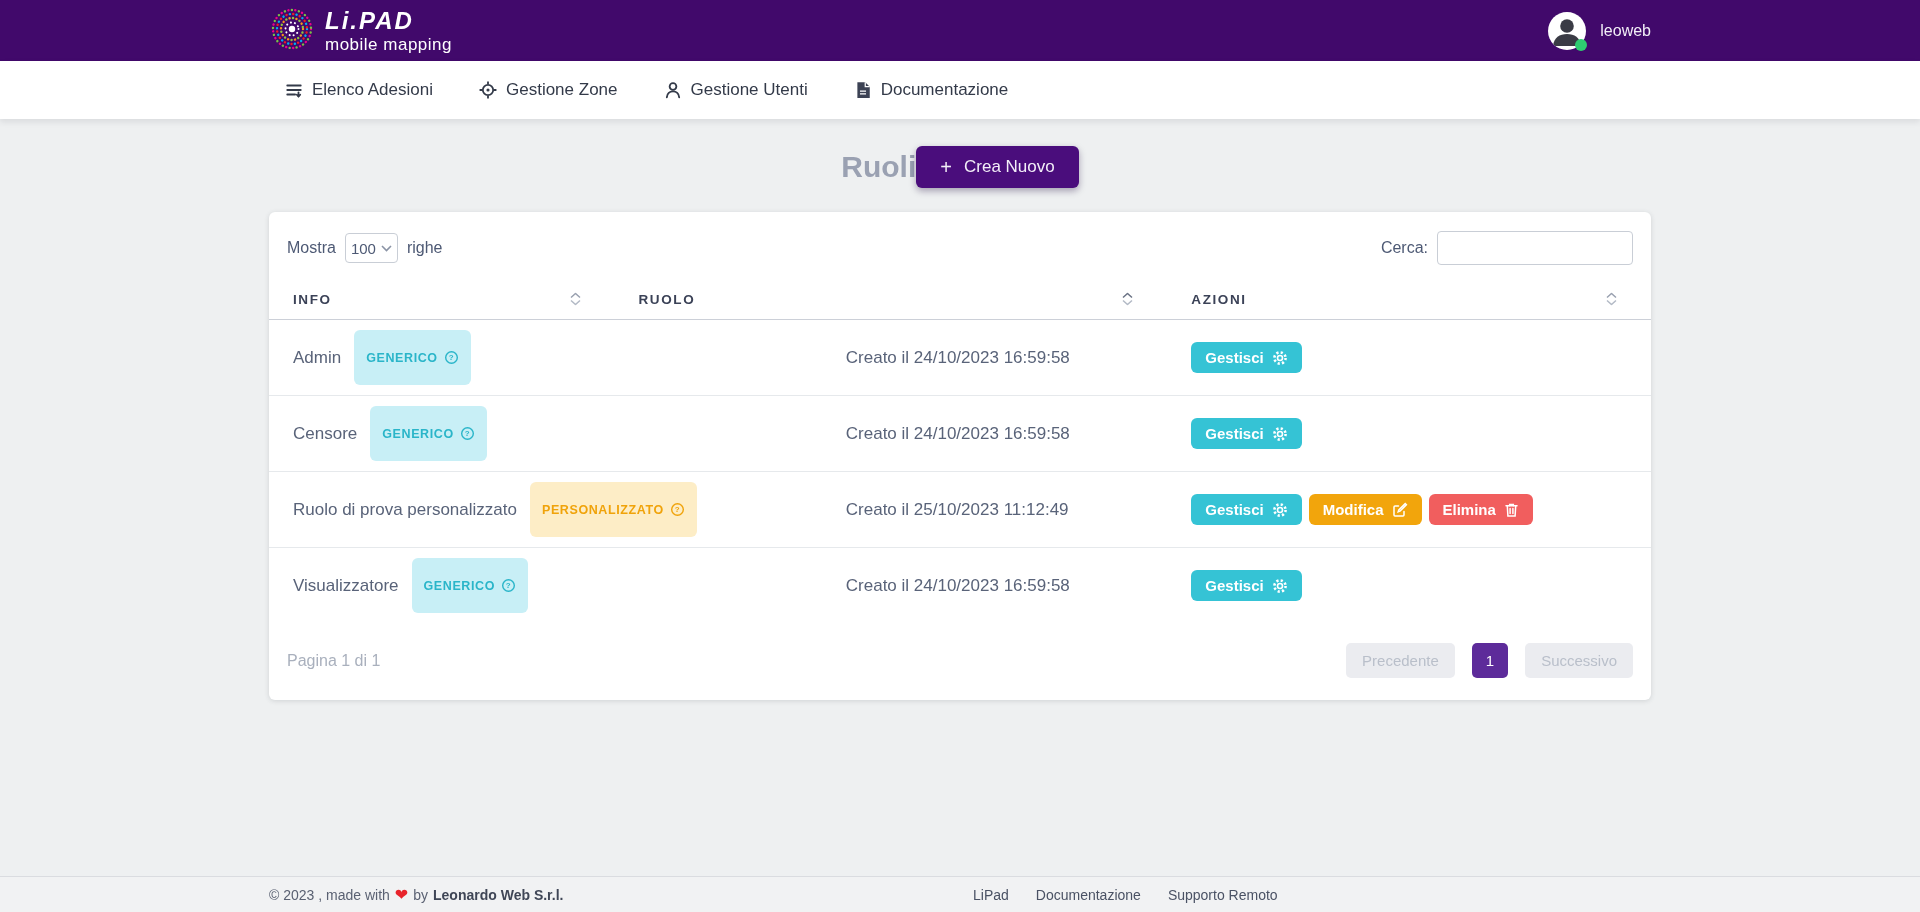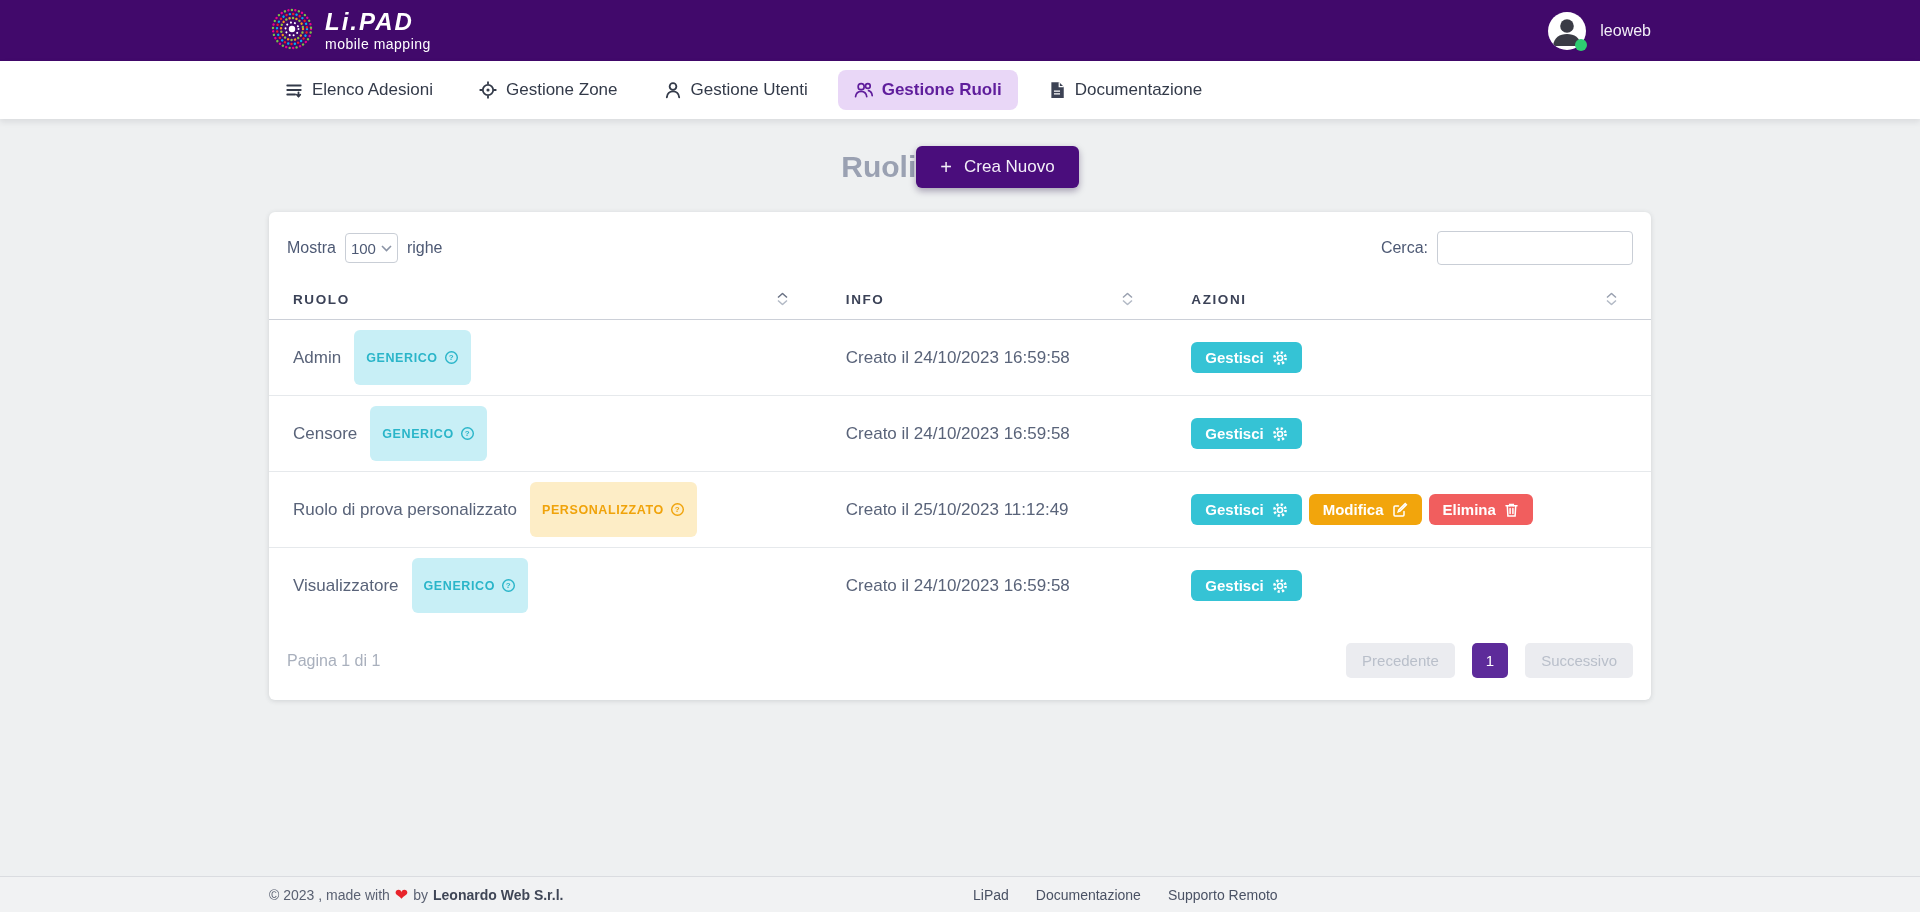--- a/index.html
+++ b/index.html
@@ -11,21 +11,21 @@
     color:#596379;
   }
   .container { width:1382px; margin:0 auto; }
 
   
   .topbar { height:61px; background:#41096b; }
   .topbar .container { height:100%; display:flex; align-items:center; justify-content:space-between; }
   .logo { display:flex; align-items:center; gap:10px; cursor:pointer; }
   .logo-text { color:#fff; line-height:1; }
   .logo-title { font-size:24px; font-weight:700; letter-spacing:2px; font-style:italic; }
-  .logo-sub { font-size:14px; margin-top:3px; letter-spacing:0.5px; }
+  .logo-sub { font-size:17px; margin-top:3px; letter-spacing:0.5px; }
   .userbox { display:flex; align-items:center; gap:14px; cursor:pointer; }
   .avatar { width:38px; height:38px; background:#fff; border-radius:50%; position:relative; }
   .avatar svg { position:absolute; left:0; top:0; }
   .status-dot { position:absolute; right:-1px; bottom:-1px; width:12px; height:12px; border-radius:50%; background:#2ecc71; }
   .username { color:#f2eef7; font-size:16px; }
 
   
   .navbar { height:58px; background:#fff; box-shadow:0 3px 6px rgba(40,40,60,.10); position:relative; z-index:5; }
   .navbar .container { height:100%; display:flex; align-items:center; gap:14px; }
   .nav-item { display:flex; align-items:center; gap:9px; padding:10px 16px; border-radius:8px;
@@ -162,31 +162,20 @@
       </div>
       <div class="nav-item">
         <span class="nav-icon">
           <svg width="18" height="18" viewBox="0 0 16 16" fill="none" stroke="currentColor" stroke-width="1.6" stroke-linecap="round">
             <circle cx="8" cy="4.8" r="3"></circle>
             <path d="M2.5 14.5c.5-3.6 2.7-5.2 5.5-5.2s5 1.6 5.5 5.2"></path>
           </svg>
         </span>
         <span>Gestione Utenti</span>
       </div>
-      <div class="nav-item active">
-        <span class="nav-icon">
-          <svg width="19" height="18" viewBox="0 0 17 16" fill="none" stroke="currentColor" stroke-width="1.5" stroke-linecap="round">
-            <circle cx="6.4" cy="5" r="2.7"></circle>
-            <path d="M1.4 14c.4-3.2 2.4-4.8 5-4.8s4.6 1.6 5 4.8"></path>
-            <circle cx="12.4" cy="4.4" r="2.1"></circle>
-            <path d="M13 8.6c2 .5 3 2 3.3 4.4"></path>
-          </svg>
-        </span>
-        <span>Gestione Ruoli</span>
-      </div>
       <div class="nav-item">
         <span class="nav-icon">
           <svg width="18" height="18" viewBox="0 0 16 16">
             <path d="M3 1h7l4 4v10H3z" fill="#3c4254"></path>
             <path d="M10 1v4h4" fill="none" stroke="#ffffff" stroke-width="1.1"></path>
             <path d="M5.3 9h5.4M5.3 11.4h5.4" stroke="#ffffff" stroke-width="1.1"></path>
           </svg>
         </span>
         <span>Documentazione</span>
       </div>
@@ -216,36 +205,36 @@
         </div>
         <span>righe</span>
       </div>
       <div class="ctrl-right">
         <span>Cerca:</span>
         <input class="search-input" type="text" value="" style="">
       </div>
     </div>
 
     <div class="thead">
+      <div class="th c-info">
+        <span>INFO</span>
+        <span class="sort">
+          <svg width="11" height="6" viewBox="0 0 11 6">
+              <polyline points="1,5 5.5,1 10,5" fill="none" stroke="#9aa1b0" stroke-width="1.5"></polyline>
+            </svg>
+          <svg width="11" height="6" viewBox="0 0 11 6">
+              <polyline points="1,1 5.5,5 10,1" fill="none" stroke="#b3bac6" stroke-width="1.5"></polyline>
+            </svg>
+        </span>
+      </div>
       <div class="th c-ruolo">
         <span>RUOLO</span>
         <span class="sort">
           <svg width="11" height="6" viewBox="0 0 11 6">
               <polyline points="1,5 5.5,1 10,5" fill="none" stroke="#6b7385" stroke-width="1.5"></polyline>
-            </svg>
-          <svg width="11" height="6" viewBox="0 0 11 6">
-              <polyline points="1,1 5.5,5 10,1" fill="none" stroke="#b3bac6" stroke-width="1.5"></polyline>
-            </svg>
-        </span>
-      </div>
-      <div class="th c-info">
-        <span>INFO</span>
-        <span class="sort">
-          <svg width="11" height="6" viewBox="0 0 11 6">
-              <polyline points="1,5 5.5,1 10,5" fill="none" stroke="#9aa1b0" stroke-width="1.5"></polyline>
             </svg>
           <svg width="11" height="6" viewBox="0 0 11 6">
               <polyline points="1,1 5.5,5 10,1" fill="none" stroke="#b3bac6" stroke-width="1.5"></polyline>
             </svg>
         </span>
       </div>
       <div class="th c-azioni">
         <span>AZIONI</span>
         <span class="sort">
           <svg width="11" height="6" viewBox="0 0 11 6">

